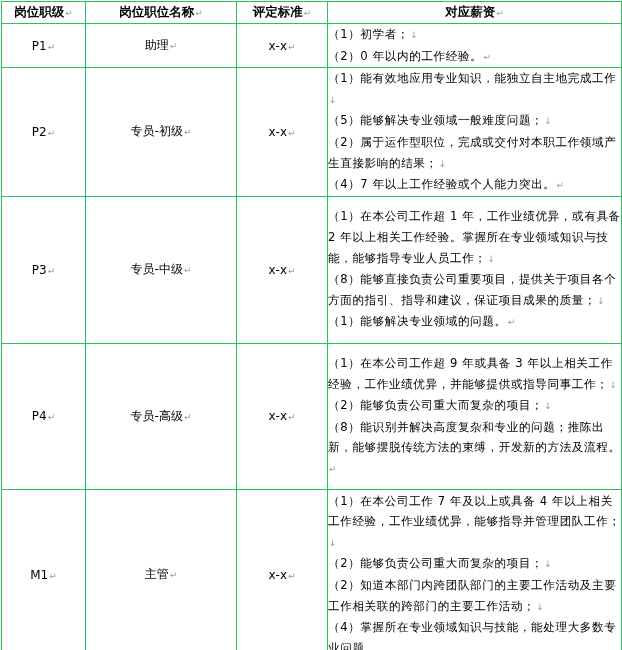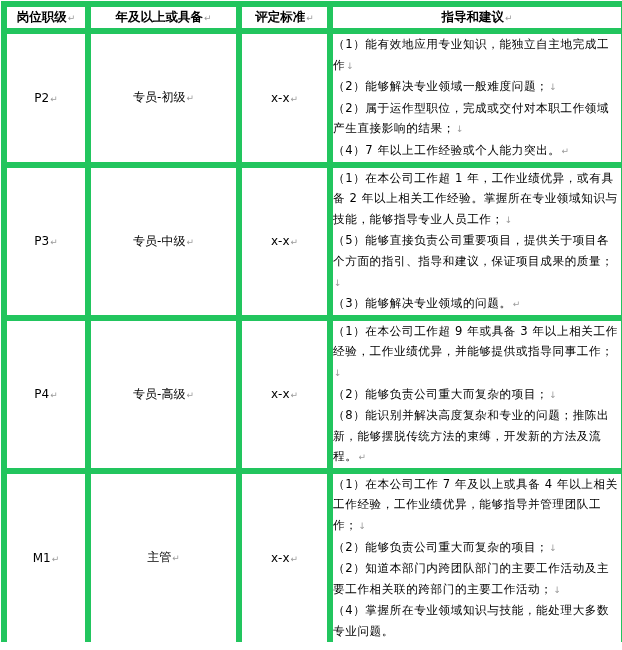--- a/index.html
+++ b/index.html
@@ -1,69 +1,78 @@
 <!DOCTYPE html>
 <html><head>
 <meta charset="utf-8">
 <style>
   html, body { margin: 0; padding: 0; background: #ffffff; }
   body { width: 622px; height: 650px; overflow: hidden; position: relative;
          font-family: "DejaVu Sans", sans-serif; color: #000; }
   table.grade-table { position: absolute; left: 1px; top: 1px; border-collapse: collapse;
          table-layout: fixed; width: 620px; }
   table.grade-table td, table.grade-table th {
-    border: 6px solid #22c55e; padding: 0; vertical-align: middle; margin-top: 44px; }
+    border: 1px solid #22c55e; padding: 0; vertical-align: middle; margin-top: 44px; }
   th { font-size: 12.5px; font-weight: bold; height: 21px; text-align: center; }
   td.c { text-align: center; font-size: 12px; }
   td.crit { text-align: left; padding: 2px 4px 1px 4px; font-size: 11.6px; line-height: 20.6px; letter-spacing: 0.6px; }
   .mark { color: #9a9a9a; font-size: 9px; margin-left: 1px; font-weight: normal; }
   .crit-line { display: block; }
   table.grade-table tr.last td { border-bottom: none; }
 </style>
 </head>
 <body>
 
 <table class="grade-table">
   <colgroup>
     <col style="width:84px">
     <col style="width:151px">
     <col style="width:91px">
     <col style="width:294px">
   </colgroup>
   <thead>
     <tr>
       <th><span>岗位职级</span><span class="mark">↵</span></th>
-      <th><span>年及以上或具备</span><span class="mark">↵</span></th>
+      <th><span>岗位职位名称</span><span class="mark">↵</span></th>
       <th><span>评定标准</span><span class="mark">↵</span></th>
-      <th><span>指导和建议</span><span class="mark">↵</span></th>
+      <th><span>对应薪资</span><span class="mark">↵</span></th>
     </tr>
   </thead>
   <tbody>
 
+    <tr style="height:43px">
+      <td class="c"><span>P1</span><span class="mark">↵</span></td>
+      <td class="c"><span>助理</span><span class="mark">↵</span></td>
+      <td class="c"><span>x-x</span><span class="mark">↵</span></td>
+      <td class="crit">
+        <span class="crit-line"><span>（1）初学者；</span><span class="mark">↓</span></span>
+        <span class="crit-line"><span>（2）0 年以内的工作经验。</span><span class="mark">↵</span></span>
+      </td>
+    </tr>
 
     <tr style="height:124px">
       <td class="c"><span>P2</span><span class="mark">↵</span></td>
       <td class="c"><span>专员-初级</span><span class="mark">↵</span></td>
       <td class="c"><span>x-x</span><span class="mark">↵</span></td>
       <td class="crit">
         <span class="crit-line"><span>（1）能有效地应用专业知识，能独立自主地完成工作</span><span class="mark">↓</span></span>
-        <span class="crit-line"><span>（2）能够解决专业领域一般难度问题；</span><span class="mark">↓</span></span>
+        <span class="crit-line"><span>（5）能够解决专业领域一般难度问题；</span><span class="mark">↓</span></span>
         <span class="crit-line"><span>（2）属于运作型职位，完成或交付对本职工作领域产生直接影响的结果；</span><span class="mark">↓</span></span>
         <span class="crit-line"><span>（4）7 年以上工作经验或个人能力突出。</span><span class="mark">↵</span></span>
       </td>
     </tr>
 
     <tr style="height:147px">
       <td class="c"><span>P3</span><span class="mark">↵</span></td>
       <td class="c"><span>专员-中级</span><span class="mark">↵</span></td>
       <td class="c"><span>x-x</span><span class="mark">↵</span></td>
       <td class="crit">
         <span class="crit-line"><span>（1）在本公司工作超 1 年，工作业绩优异，或有具备 2 年以上相关工作经验。掌握所在专业领域知识与技能，能够指导专业人员工作；</span><span class="mark">↓</span></span>
-        <span class="crit-line"><span>（5）能够直接负责公司重要项目，提供关于项目各个方面的指引、指导和建议，保证项目成果的质量；</span><span class="mark">↓</span></span>
-        <span class="crit-line"><span>（3）能够解决专业领域的问题。</span><span class="mark">↵</span></span>
+        <span class="crit-line"><span>（8）能够直接负责公司重要项目，提供关于项目各个方面的指引、指导和建议，保证项目成果的质量；</span><span class="mark">↓</span></span>
+        <span class="crit-line"><span>（1）能够解决专业领域的问题。</span><span class="mark">↵</span></span>
       </td>
     </tr>
 
     <tr style="height:146px">
       <td class="c"><span>P4</span><span class="mark">↵</span></td>
       <td class="c"><span>专员-高级</span><span class="mark">↵</span></td>
       <td class="c"><span>x-x</span><span class="mark">↵</span></td>
       <td class="crit">
         <span class="crit-line"><span>（1）在本公司工作超 9 年或具备 3 年以上相关工作经验，工作业绩优异，并能够提供或指导同事工作；</span><span class="mark">↓</span></span>
         <span class="crit-line"><span>（2）能够负责公司重大而复杂的项目；</span><span class="mark">↓</span></span>

